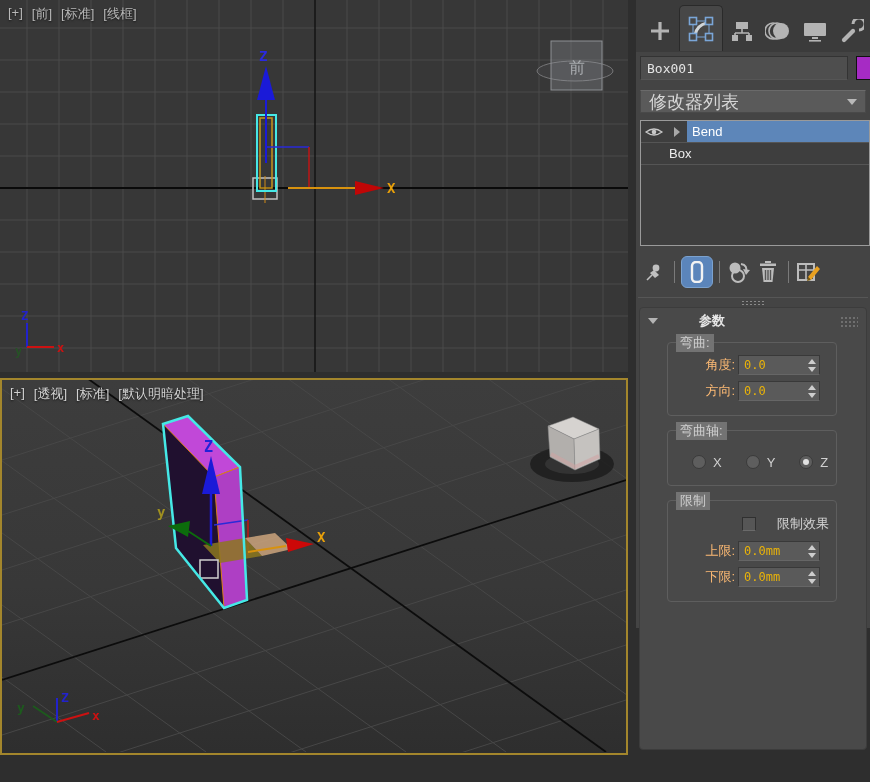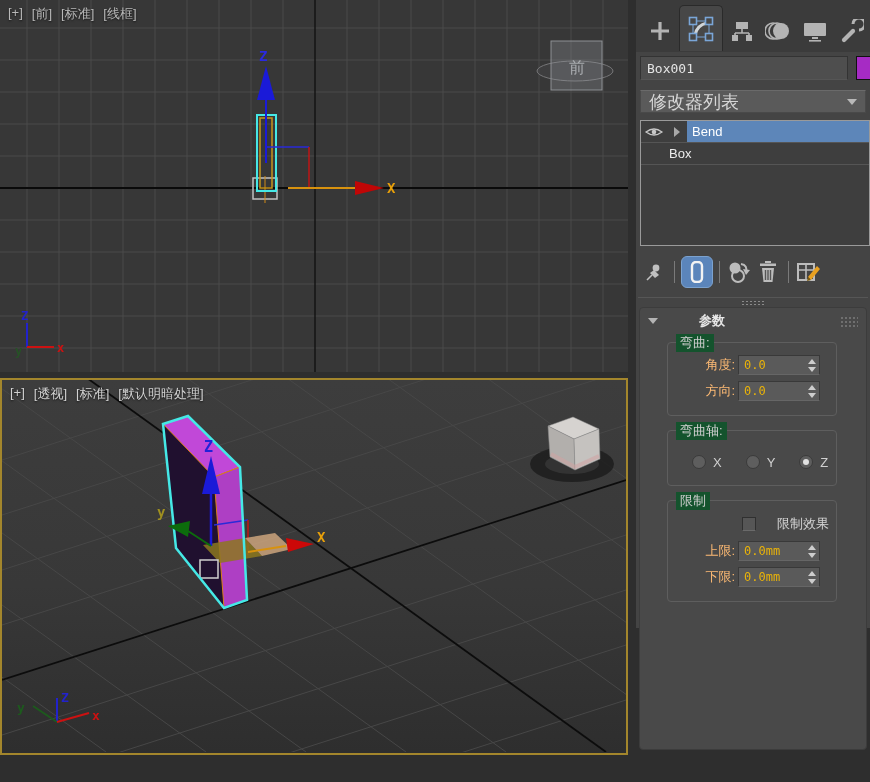--- a/index.html
+++ b/index.html
@@ -47,21 +47,21 @@
   .roll-handle{position:absolute;left:50%;top:300px;width:24px;height:5px;margin-left:-12px;
                background-image:radial-gradient(#8a8a8a 1px,transparent 1.2px);background-size:4px 3px;}
   .rollout{position:absolute;left:3px;top:307px;width:228px;height:443px;background:#494949;
            border:1px solid #3c3c3c;border-radius:4px;}
   .roll-head{height:26px;display:flex;align-items:center;padding:0 8px;gap:32px;}
   .tri-down{width:0;height:0;border-left:5px solid transparent;border-right:5px solid transparent;border-top:6px solid #b4b4b4;margin-right:9px;}
   .roll-title{font-weight:bold;font-size:13px;color:#e8e8e8;}
   .grip{margin-left:auto;width:18px;height:11px;background-image:radial-gradient(#6f6f6f 1px,transparent 1.2px);background-size:4px 4px;}
   .group{position:relative;margin:14px 0 0 27px;width:170px;border:1px solid #5e5e5e;border-radius:4px;padding-top:12px;padding-bottom:8px;}
   .group.first{margin-top:8px;}
-  .legend{position:absolute;top:-9px;left:8px;background:#14532d;padding:0 4px;font-size:13px;color:#cfcfcf;}
+  .legend{position:absolute;top:-9px;left:8px;background:#737373;padding:0 4px;font-size:13px;color:#cfcfcf;}
   .row{display:flex;align-items:center;height:20px;margin:0 0 6px 0;}
   .flabel{width:70px;text-align:right;padding-right:3px;font-size:13px;color:#fdba74;}
   .spin{width:82px;height:20px;background:#5a5a5a;border:1px solid #393939;border-bottom-color:#666;
         display:flex;align-items:center;}
   .sval{flex:1;padding-left:5px;font-family:"DejaVu Sans Mono",monospace;font-size:12px;color:#eab308;}
   .sarrows{width:14px;height:100%;display:flex;flex-direction:column;align-items:center;justify-content:center;gap:3px;}
   .tu{width:0;height:0;border-left:4px solid transparent;border-right:4px solid transparent;border-bottom:5px solid #cdcdcd;}
   .td{width:0;height:0;border-left:4px solid transparent;border-right:4px solid transparent;border-top:5px solid #cdcdcd;}
   .radio-row{display:flex;align-items:center;height:22px;margin:8px 0 4px 24px;gap:24px;}
   .radio-item{display:flex;align-items:center;gap:7px;font-family:"DejaVu Sans Mono",monospace;font-size:13px;color:#d0d0d0;}

